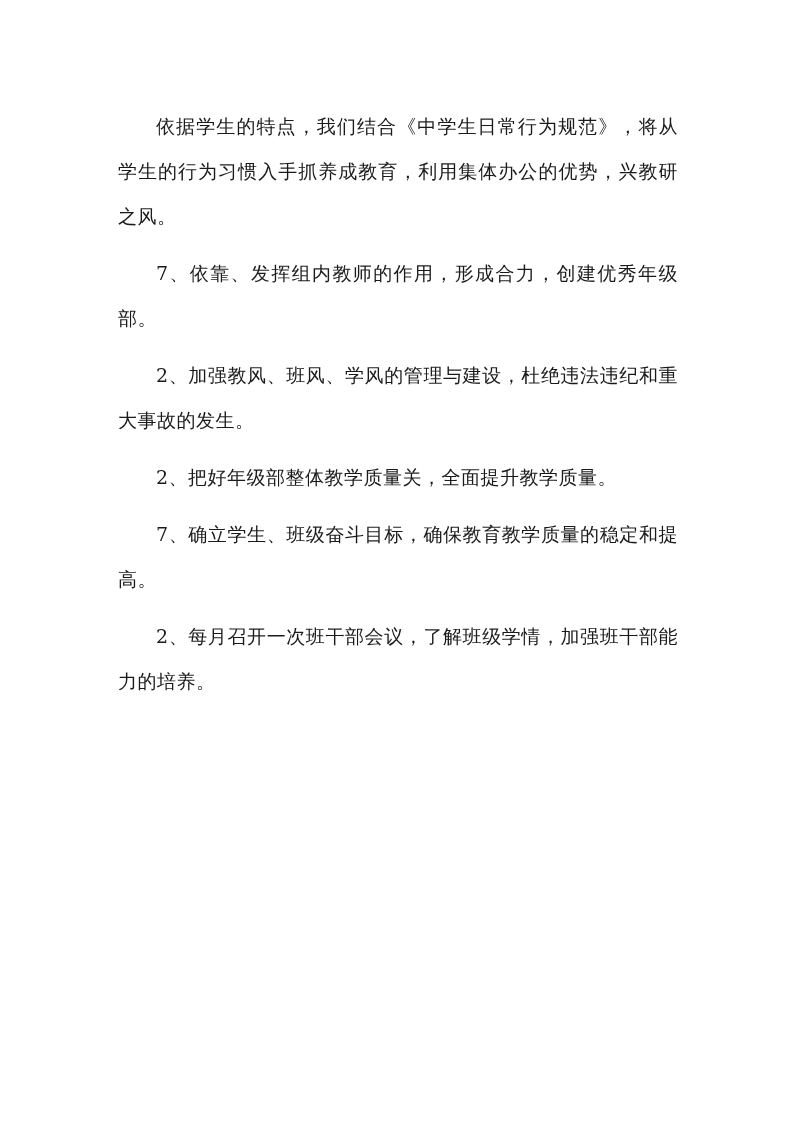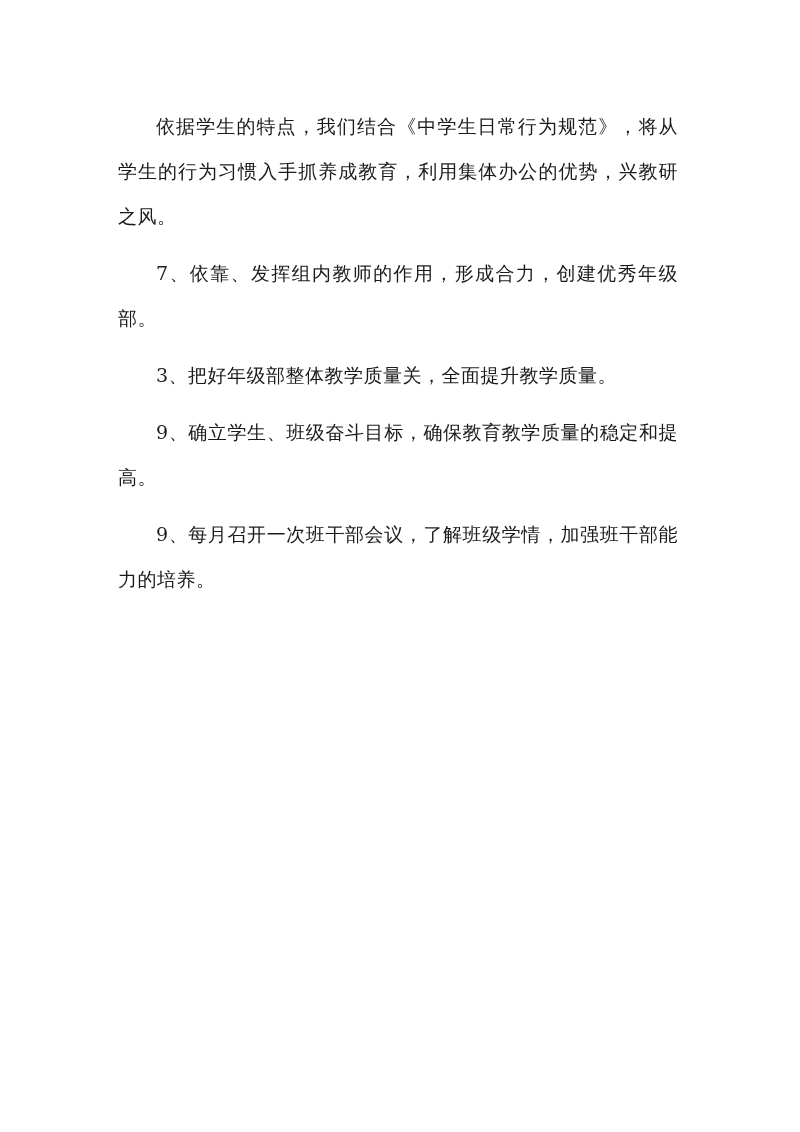--- a/index.html
+++ b/index.html
@@ -39,17 +39,18 @@
       text-align: justify;
     }
   </style>
 </head>
 <body>
 
 <div class="page">
   <div class="content">
     <p class="para">依据学生的特点，我们结合《中学生日常行为规范》，将从学生的行为习惯入手抓养成教育，利用集体办公的优势，兴教研之风。</p>
     <p class="para">7、依靠、发挥组内教师的作用，形成合力，创建优秀年级部。</p>
-    <p class="para">3、把好年级部整体教学质量关，全面提升教学质量。</p>
-    <p class="para">9、确立学生、班级奋斗目标，确保教育教学质量的稳定和提高。</p>
-    <p class="para">9、每月召开一次班干部会议，了解班级学情，加强班干部能力的培养。</p>
+    <p class="para">2、加强教风、班风、学风的管理与建设，杜绝违法违纪和重大事故的发生。</p>
+    <p class="para">2、把好年级部整体教学质量关，全面提升教学质量。</p>
+    <p class="para">7、确立学生、班级奋斗目标，确保教育教学质量的稳定和提高。</p>
+    <p class="para">2、每月召开一次班干部会议，了解班级学情，加强班干部能力的培养。</p>
   </div>
 </div>
 
 </body></html>

